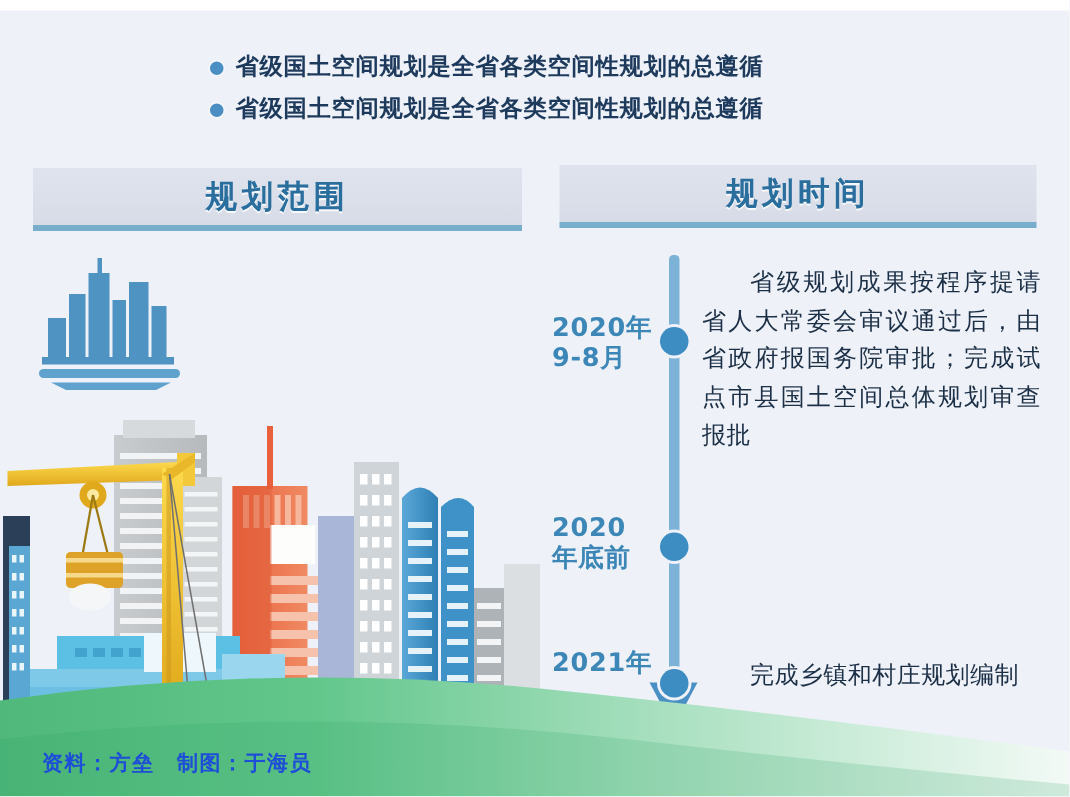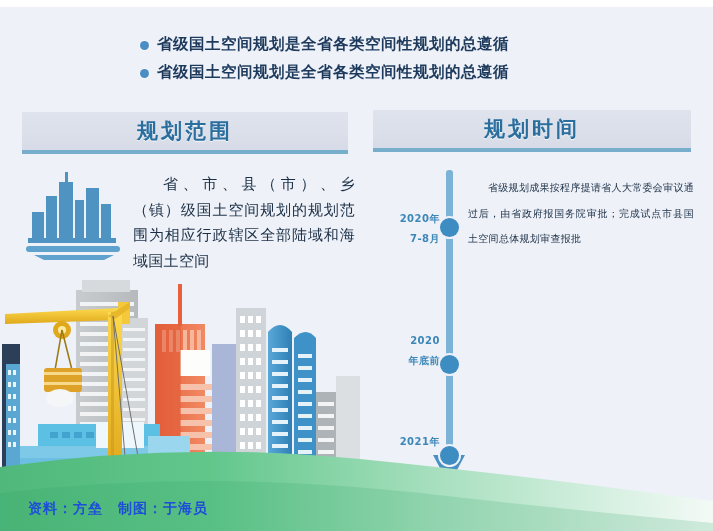--- a/index.html
+++ b/index.html
@@ -80,27 +80,27 @@
   }
   .tl-arrow-tail{
     position:absolute;left:446px;top:470px;width:7px;height:52px;background:#7cb2d6;
   }
   .tl-dot{
     position:absolute;width:19px;height:19px;border-radius:50%;
     background:#3d8cc2;left:440px;
     box-shadow:0 0 0 2px #eef1f8;
   }
   .tl-year{
-    position:absolute;text-align:right;width:72px;left:368px;
-    font-size:10px;font-weight:bold;color:#3c87b8;line-height:20px;
+    position:absolute;width:72px;left:368px;
+    font-size:17px;font-weight:bold;color:#3c87b8;line-height:20px;
     letter-spacing:.5px;
   }
   .tl-body{
     position:absolute;left:468px;width:226px;
-    font-size:10px;line-height:25.5px;color:#1b2f46;
+    font-size:16px;line-height:25.5px;color:#1b2f46;
     text-align:justify;text-indent:2em;letter-spacing:.3px;
   }
 
   
   .ground{
     position:absolute;left:0;bottom:0;width:713px;height:90px;overflow:hidden;
   }
 
   
   .footer{
@@ -145,21 +145,20 @@
       <rect x="68" y="18" width="13" height="52"></rect>
       <rect x="83" y="34" width="10" height="36"></rect>
       <rect x="10" y="68" width="88" height="5"></rect>
     </g>
     <g fill="#5ea2cd">
       <rect x="8" y="76" width="94" height="6" rx="3"></rect>
       <path d="M16 85 L96 85 L86 90 L26 90 Z"></path>
     </g>
   </svg>
 
-  <div class="left-body">省、市、县（市）、乡（镇）级国土空间规划的规划范围为相应行政辖区全部陆域和海域国土空间</div>
 
   <svg class="illus" viewBox="0 0 360 259">
     <defs>
       <linearGradient id="gGray" x1="0" y1="0" x2="1" y2="0">
         <stop offset="0%" stop-color="#c9ccce"></stop>
           <stop offset="100%" stop-color="#b6babd"></stop>
       </linearGradient>
       <linearGradient id="gOrange" x1="0" y1="0" x2="1" y2="0">
         <stop offset="0%" stop-color="#e8603c"></stop>
           <stop offset="100%" stop-color="#f08a63"></stop>
@@ -372,34 +371,35 @@
     <path d="M196 206 L250 259 L214 259 L178 208 Z" fill="#b9bec4"></path>
   </svg>
 
   <div class="tl-line"></div>
   <div class="tl-arrow-tail"></div>
   <div class="tl-arrow"></div>
 
   <div class="tl-dot" style="top:218px;"></div>
   <div class="tl-year" style="top:209px;">
     <div>2020年</div>
-    <div>7-8月</div>
+    <div>9-8月</div>
   </div>
   <div class="tl-body" style="top:175px;">省级规划成果按程序提请省人大常委会审议通过后，由省政府报国务院审批；完成试点市县国土空间总体规划审查报批</div>
 
   <div class="tl-dot" style="top:355px;"></div>
-  <div class="tl-year" style="top:331px;">
+  <div class="tl-year" style="top:342px;">
     <div>2020</div>
     <div>年底前</div>
   </div>
 
   <div class="tl-dot" style="top:446px;"></div>
   <div class="tl-year" style="top:432px;">
     <div>2021年</div>
   </div>
+  <div class="tl-body" style="top:437px;">完成乡镇和村庄规划编制</div>
 
   <svg class="ground" viewBox="0 0 713 90" preserveAspectRatio="none">
     <defs>
       <linearGradient id="gHill" x1="0" y1="0" x2="1" y2="0">
         <stop offset="0%" stop-color="#4fb87a"></stop>
         <stop offset="30%" stop-color="#63c78c"></stop>
         <stop offset="62%" stop-color="#a9e0c0"></stop>
         <stop offset="100%" stop-color="#f3faf6"></stop>
       </linearGradient>
     </defs>

